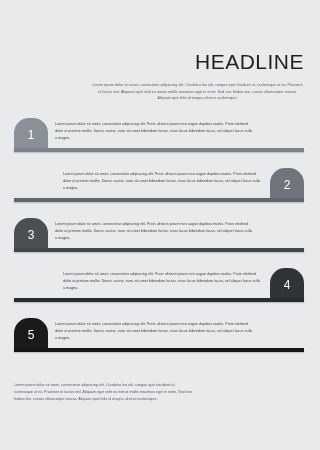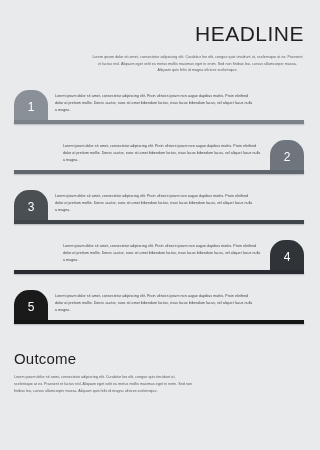--- a/index.html
+++ b/index.html
@@ -11,20 +11,21 @@
     height: 450px;
     background: #e8eaec;
     font-family: "Liberation Sans", sans-serif;
     overflow: hidden;
     position: relative;
   }
 
   
   .header {
     padding: 22px 14px 0 14px;
+    margin-top: 28px;
   }
   .headline {
     text-align: right;
     font-size: 21px;
     font-weight: 300;
     letter-spacing: 0.5px;
     color: #231f20;
     line-height: 1.1;
     margin: 0 0 9px 0;
     font-family: "Liberation Sans", sans-serif;
@@ -162,15 +163,14 @@
     <div class="step left">
       <div class="step-inner">
         <div class="badge" style="background: rgb(26, 26, 26);">5</div>
         <div class="step-text">Lorem ipsum dolor sit amet, consectetur adipiscing elit. Proin ultrices ipsum non augue dapibus mattis. Proin eleifend dolor at pretium mollis. Donec auctor, nunc sit amet bibendum luctus, risus lacus bibendum lacus, vel aliquet lacus nulla a magna.</div>
       </div>
       <div class="bar" style="background: rgb(21, 21, 21);"></div>
     </div>
   </div>
 
 <div class="outcome">
-  <h2 class="outcome-title">Outcome</h2>
   <p class="outcome-text">Lorem ipsum dolor sit amet, consectetur adipiscing elit. Curabitur leo elit, congue quis tincidunt ut, scelerisque at ex. Praesent et luctus nisl. Aliquam eget velit eu metus mollis maximus eget in enim. Sed non finibus leo, cursus ullamcorper massa. Aliquam quis felis id magna ultrices scelerisque.</p>
 </div>
 
 </body></html>

